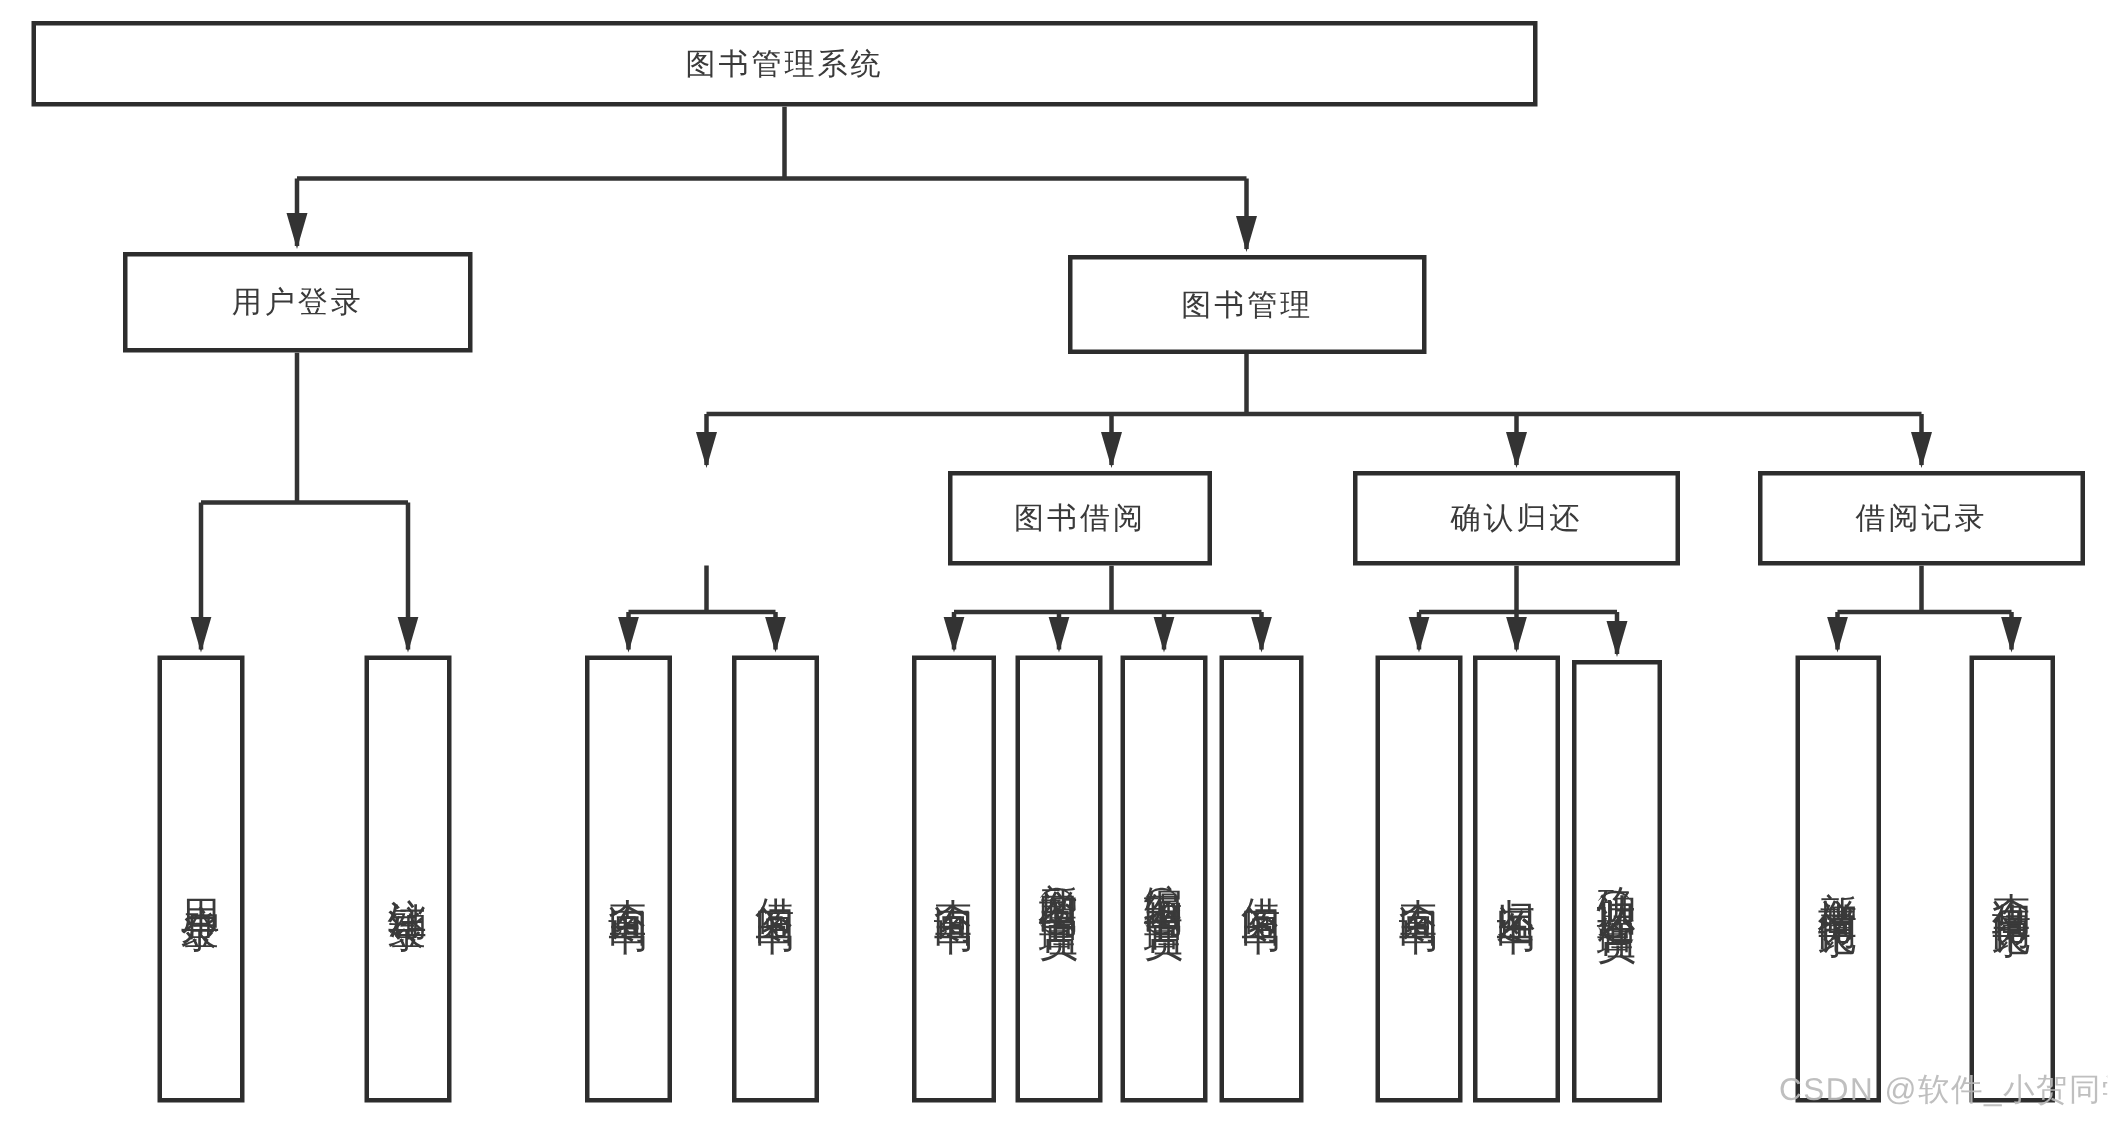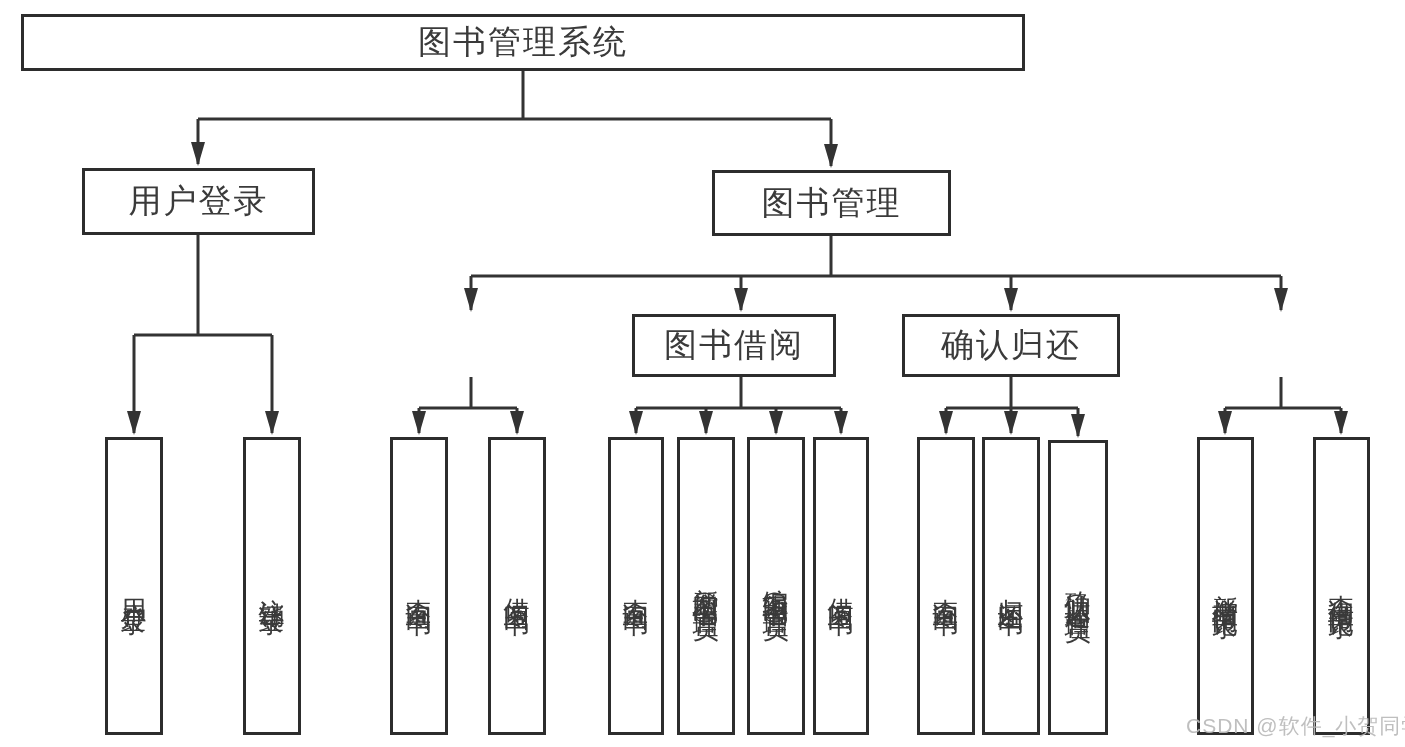--- a/index.html
+++ b/index.html
@@ -22,21 +22,21 @@
     position: absolute;
     box-sizing: border-box;
     border: 3px solid #2d2d2d;
     background: #ffffff;
     display: flex;
     align-items: center;
     justify-content: center;
     z-index: 2;
   }
   .hlabel {
-    font-size: 33px;
+    font-size: 20px;
     letter-spacing: 2px;
     color: #3a3a3a;
     white-space: nowrap;
   }
   .vlabel {
     writing-mode: vertical-rl;
     text-orientation: mixed;
     font-size: 26px;
     letter-spacing: 4px;
     line-height: 1.0;
@@ -106,25 +106,28 @@
     <span class="hlabel">图书管理系统</span>
   </div>
 
   <div class="box" style="left:82px; top:168px; width:233px; height:67px;">
     <span class="hlabel">用户登录</span>
   </div>
   <div class="box" style="left:712px; top:170px; width:239px; height:66px;justify-content:center;">
     <span class="hlabel">图书管理</span>
   </div>
 
-  <div class="box" style="left:632px; top:314px; width:204px; height:63px;">
+  <div class="box" style="left:632px; top:314px; width:176px; height:63px;">
     <span class="hlabel">图书借阅</span>
   </div>
   <div class="box" style="left:902px; top:314px; width:218px; height:63px;">
     <span class="hlabel">确认归还</span>
+  </div>
+  <div class="box" style="left:1172px; top:314px; width:218px; height:63px;">
+    <span class="hlabel">借阅记录</span>
   </div>
 
   <div class="box" style="left:105px; top:437px; width:58px; height:298px;">
     <span class="vlabel">用户登录</span>
   </div>
   <div class="box" style="left:243px; top:437px; width:58px; height:298px;">
     <span class="vlabel">注销登录</span>
   </div>
 
   <div class="box" style="left:390px; top:437px; width:58px; height:298px;">

